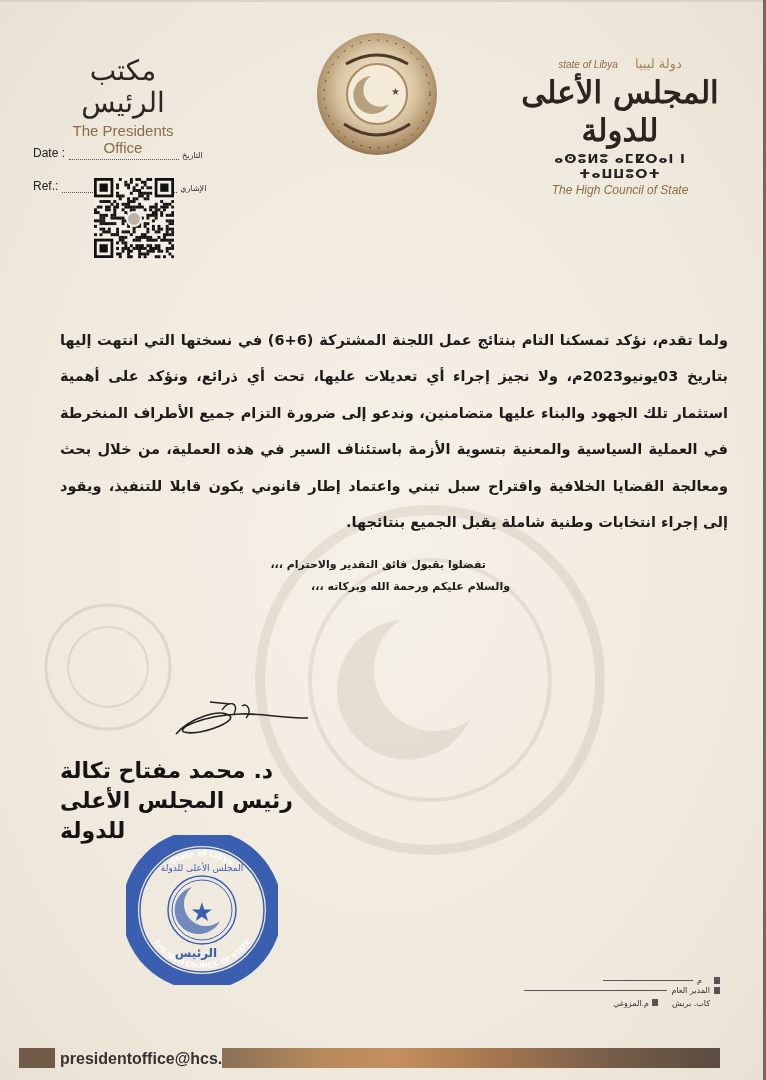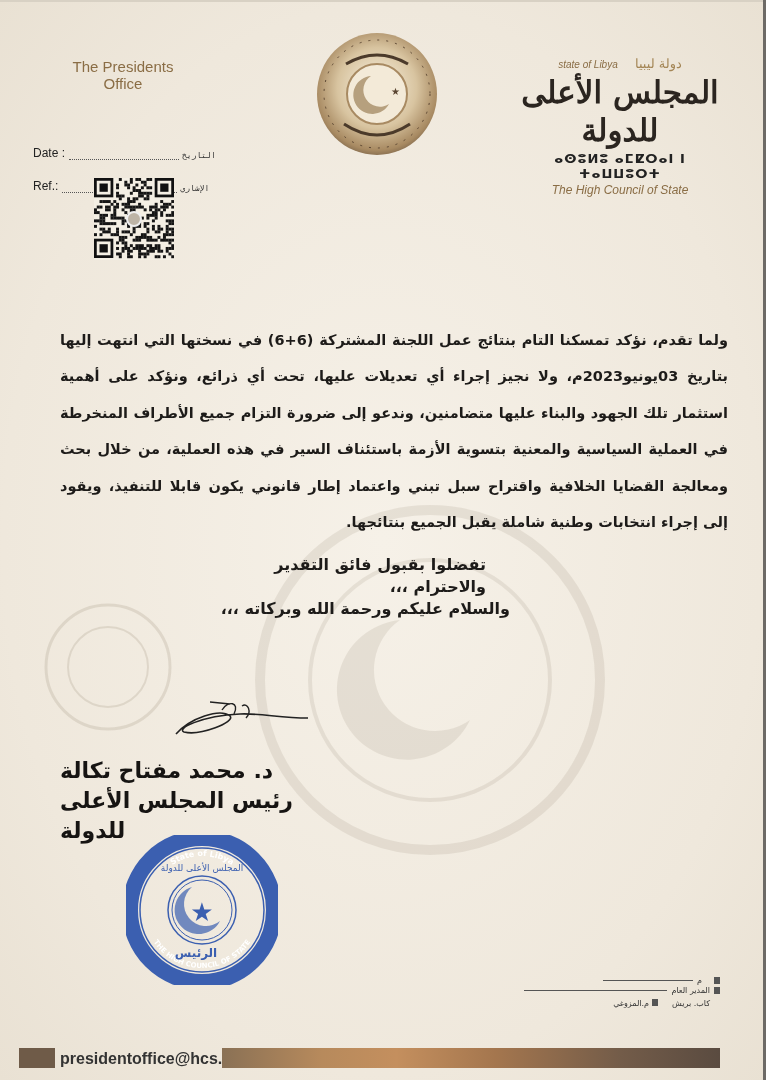--- a/index.html
+++ b/index.html
@@ -28,41 +28,41 @@
   
   .gold-seal { position:absolute; left:316px; top:32px; width:122px; height:124px; }
 
   
   .office { position:absolute; left:58px; top:55px; width:130px; text-align:center; }
   .office .ar { font-family:"DejaVu Serif", serif; font-size:28px; color:#2a2622; line-height:32px; }
   .office .en { font-family:"Liberation Sans", sans-serif; font-size:15px; color:#8a6d45; margin-top:3px; }
 
   .meta-row { position:absolute; left:33px; font-family:"Liberation Sans", sans-serif; font-size:12px; color:#222; display:flex; align-items:flex-end; }
   .meta-row .dots { border-bottom:1px dotted #555; height:10px; }
-  .meta-row .ar { font-family:Liberation Mono, monospace; font-size:8px; margin-left:3px; color:#333; }
+  .meta-row .ar { font-family:Liberation Sans, sans-serif; font-size:8px; margin-left:3px; color:#333; }
   .date-row { top:146px; }
   .ref-row { top:179px; }
 
   .qr { position:absolute; left:94px; top:178px; width:80px; height:82px; }
 
   
   .watermark { position:absolute; left:250px; top:470px; width:360px; height:420px; opacity:0.12; }
   .emboss { position:absolute; left:38px; top:597px; width:140px; height:140px; opacity:0.25; }
 
   
   .body-text {
     position:absolute; left:60px; top:322px; width:668px;
     direction:rtl; text-align:justify; text-align-last:right;
     font-family:"DejaVu Sans", sans-serif; font-size:14.5px; font-weight:bold;
     line-height:36.4px; color:#1d1b19;
   }
   .closing {
     position:absolute; left:200px; top:554px; width:310px;
     direction:rtl; text-align:right;
-    font-family:"DejaVu Sans", sans-serif; font-size:16px; font-weight:bold; line-height:22px;
+    font-family:"DejaVu Sans", sans-serif; font-size:11px; font-weight:bold; line-height:22px;
     color:#1d1b19;
   }
   .closing div:first-child { padding-right:24px; }
 
   
   .signature { position:absolute; left:170px; top:696px; width:140px; height:46px; }
   .sig-block {
     position:absolute; left:60px; top:756px; width:262px; direction:rtl; text-align:left;
     font-family:"DejaVu Sans", sans-serif; font-weight:bold; font-size:22px; line-height:30px; color:#161412;
   }
@@ -121,20 +121,21 @@
     <ellipse cx="61" cy="62" rx="60" ry="61" fill="url(#gold)"></ellipse>
     <ellipse cx="61" cy="62" rx="53" ry="54" fill="none" stroke="#5b4632" stroke-width="1" stroke-dasharray="2 7"></ellipse>
     <circle cx="61" cy="62" r="30" fill="#f3ead8" stroke="#a88a62" stroke-width="2"></circle>
     <path d="M55 44 a19 19 0 1 0 18 28 a15 15 0 1 1 -18 -28z" fill="#b6a07e"></path>
     <text x="75" y="63" font-size="10" fill="#5b4632" font-family="DejaVu Sans, sans-serif">★</text>
     <path d="M30 32 q31 -18 62 0" fill="none" stroke="#4b3a2a" stroke-width="3"></path>
     <path d="M28 92 q33 22 66 0" fill="none" stroke="#4b3a2a" stroke-width="3"></path>
   </svg>
 
   <div class="office">
+    <div class="ar">مكتب الرئيس</div>
     <div class="en">The Presidents Office</div>
   </div>
 
   <div class="meta-row date-row">
     <span>Date :</span>
     <span class="dots" style="width:110px; margin-left:4px;"></span>
     <span class="ar">التاريخ</span>
   </div>
   <div class="meta-row ref-row">
     <span>Ref.:</span>

